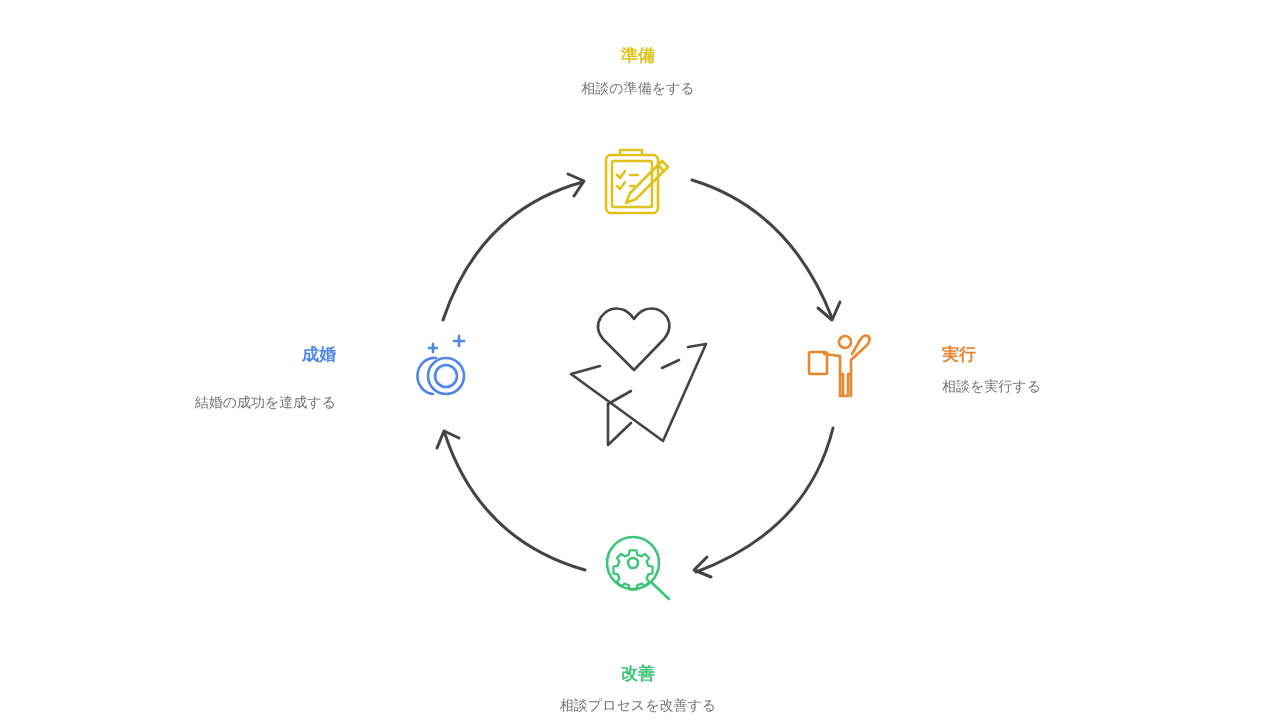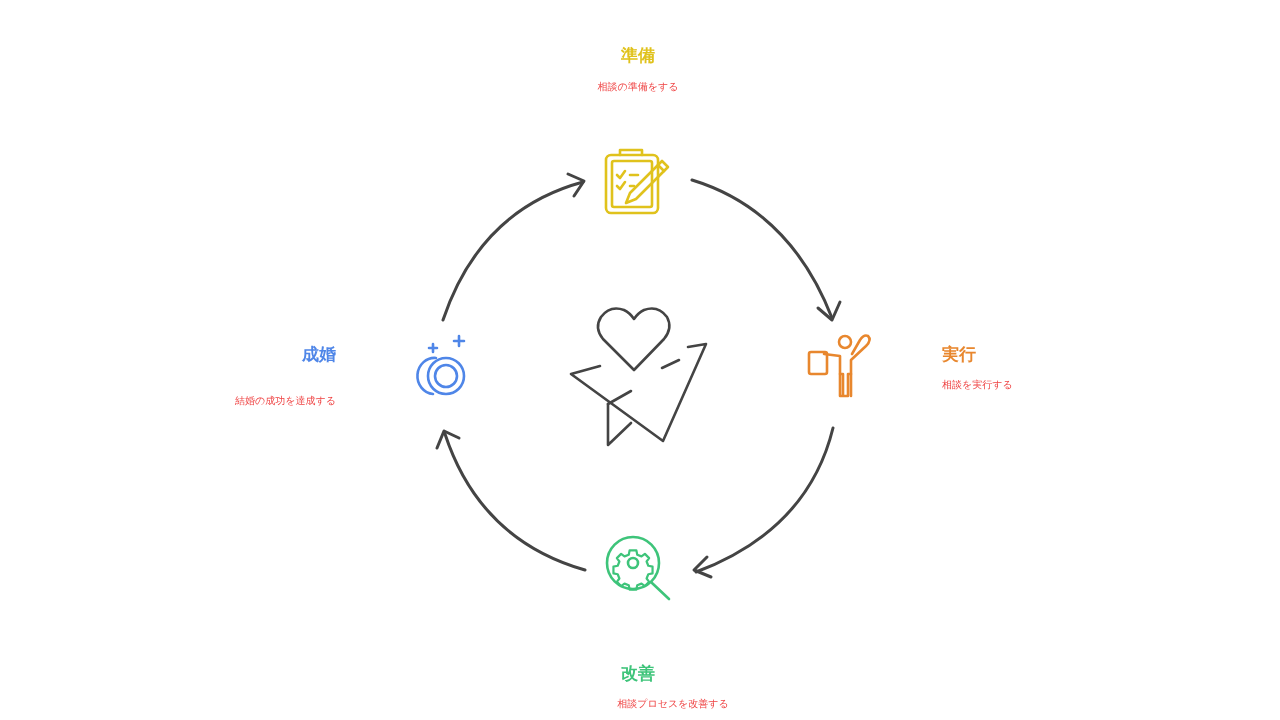--- a/index.html
+++ b/index.html
@@ -1,19 +1,19 @@
 <!DOCTYPE html>
 <html><head>
   <meta charset="utf-8">
   <style>
     html, body { margin: 0; padding: 0; background: #ffffff; }
     body { width: 1280px; height: 720px; position: relative; overflow: hidden;
            font-family: "DejaVu Sans", "Liberation Sans", sans-serif; }
     .title { position: absolute; font-size: 17px; font-weight: bold; white-space: nowrap; text-align: center; }
-    .desc { position: absolute; font-size: 10px; color: #ef4444; white-space: nowrap; }
+    .desc { position: absolute; font-size: 14px; color: #737373; white-space: nowrap; }
     .center-x { transform: translateX(-50%); text-align: center; }
     .right-align { text-align: center; transform: translateX(-100%); }
     svg.diagram { position: absolute; left: 0; top: 0; }
   </style>
 </head>
 <body>
 
 <svg class="diagram" width="1280" height="720" viewBox="0 0 1280 720">
 
   <g fill="none" stroke="#444444" stroke-width="3" stroke-linecap="round" stroke-linejoin="round">
@@ -81,16 +81,16 @@
 
 <div class="title center-x" style="left:638px; top:44px;">
   <span style="color:#e0c21c;">準備</span>
 </div>
 <div class="desc center-x" style="left:638px; top:80px;">相談の準備をする</div>
 
 <div class="title" style="left:942px; top:343px; color:#e8872e;">実行</div>
 <div class="desc" style="left:942px; top:378px;text-align:center;">相談を実行する</div>
 
 <div class="title center-x" style="left:638px; top:662px; color:#3ec47a;text-align:center;">改善</div>
-<div class="desc center-x" style="left:638px; top:697px;margin-left:35px;">相談プロセスを改善する</div>
+<div class="desc center-x" style="left:638px; top:697px;">相談プロセスを改善する</div>
 
 <div class="title right-align" style="left:336px; top:343px; color:#4f86e8;">成婚</div>
 <div class="desc right-align" style="left:336px; top:394px;">結婚の成功を達成する</div>
 
 </body></html>

